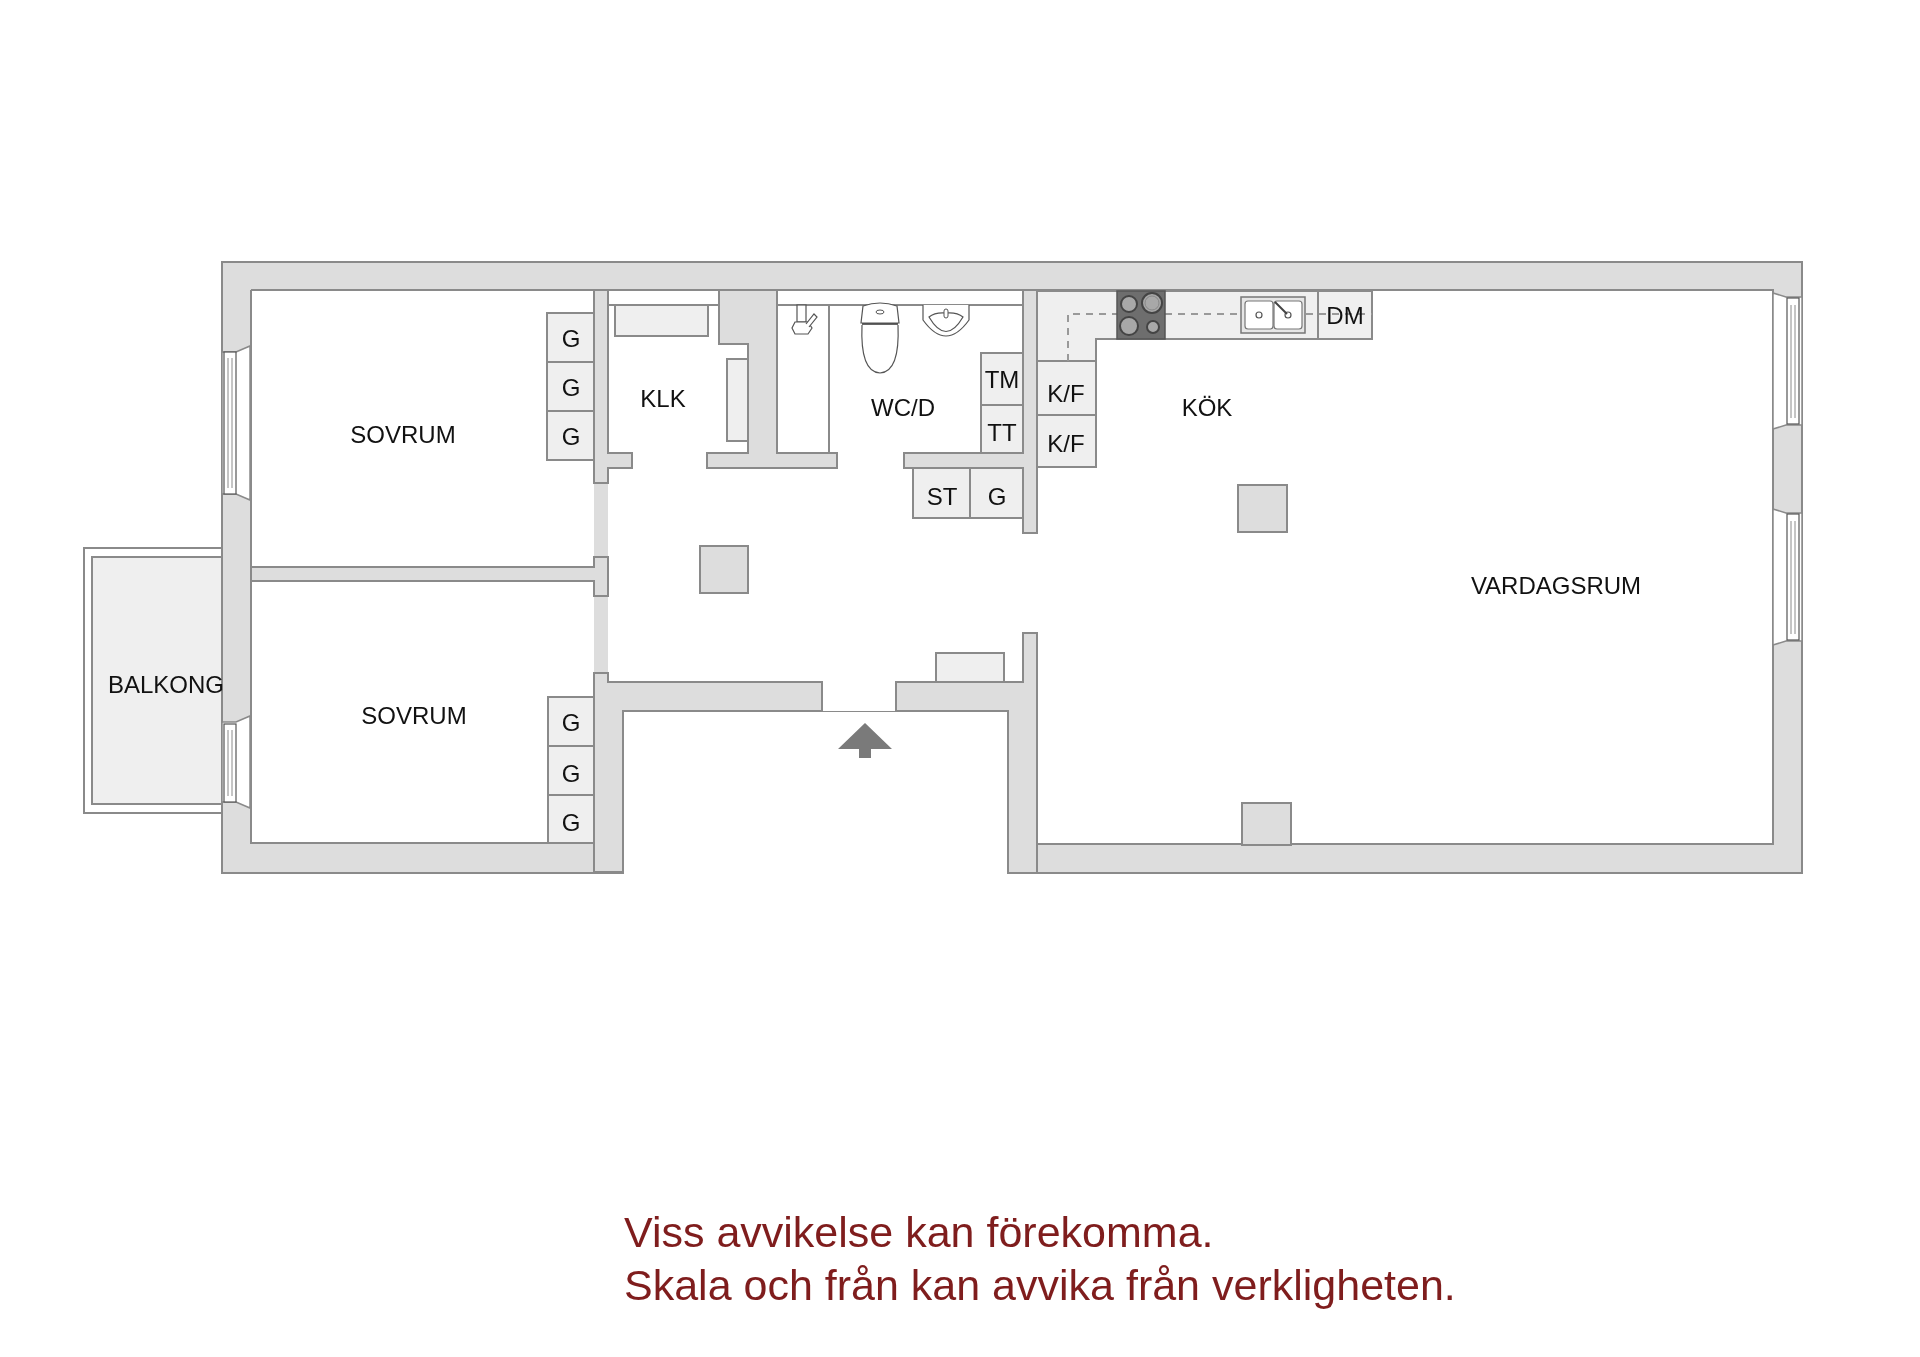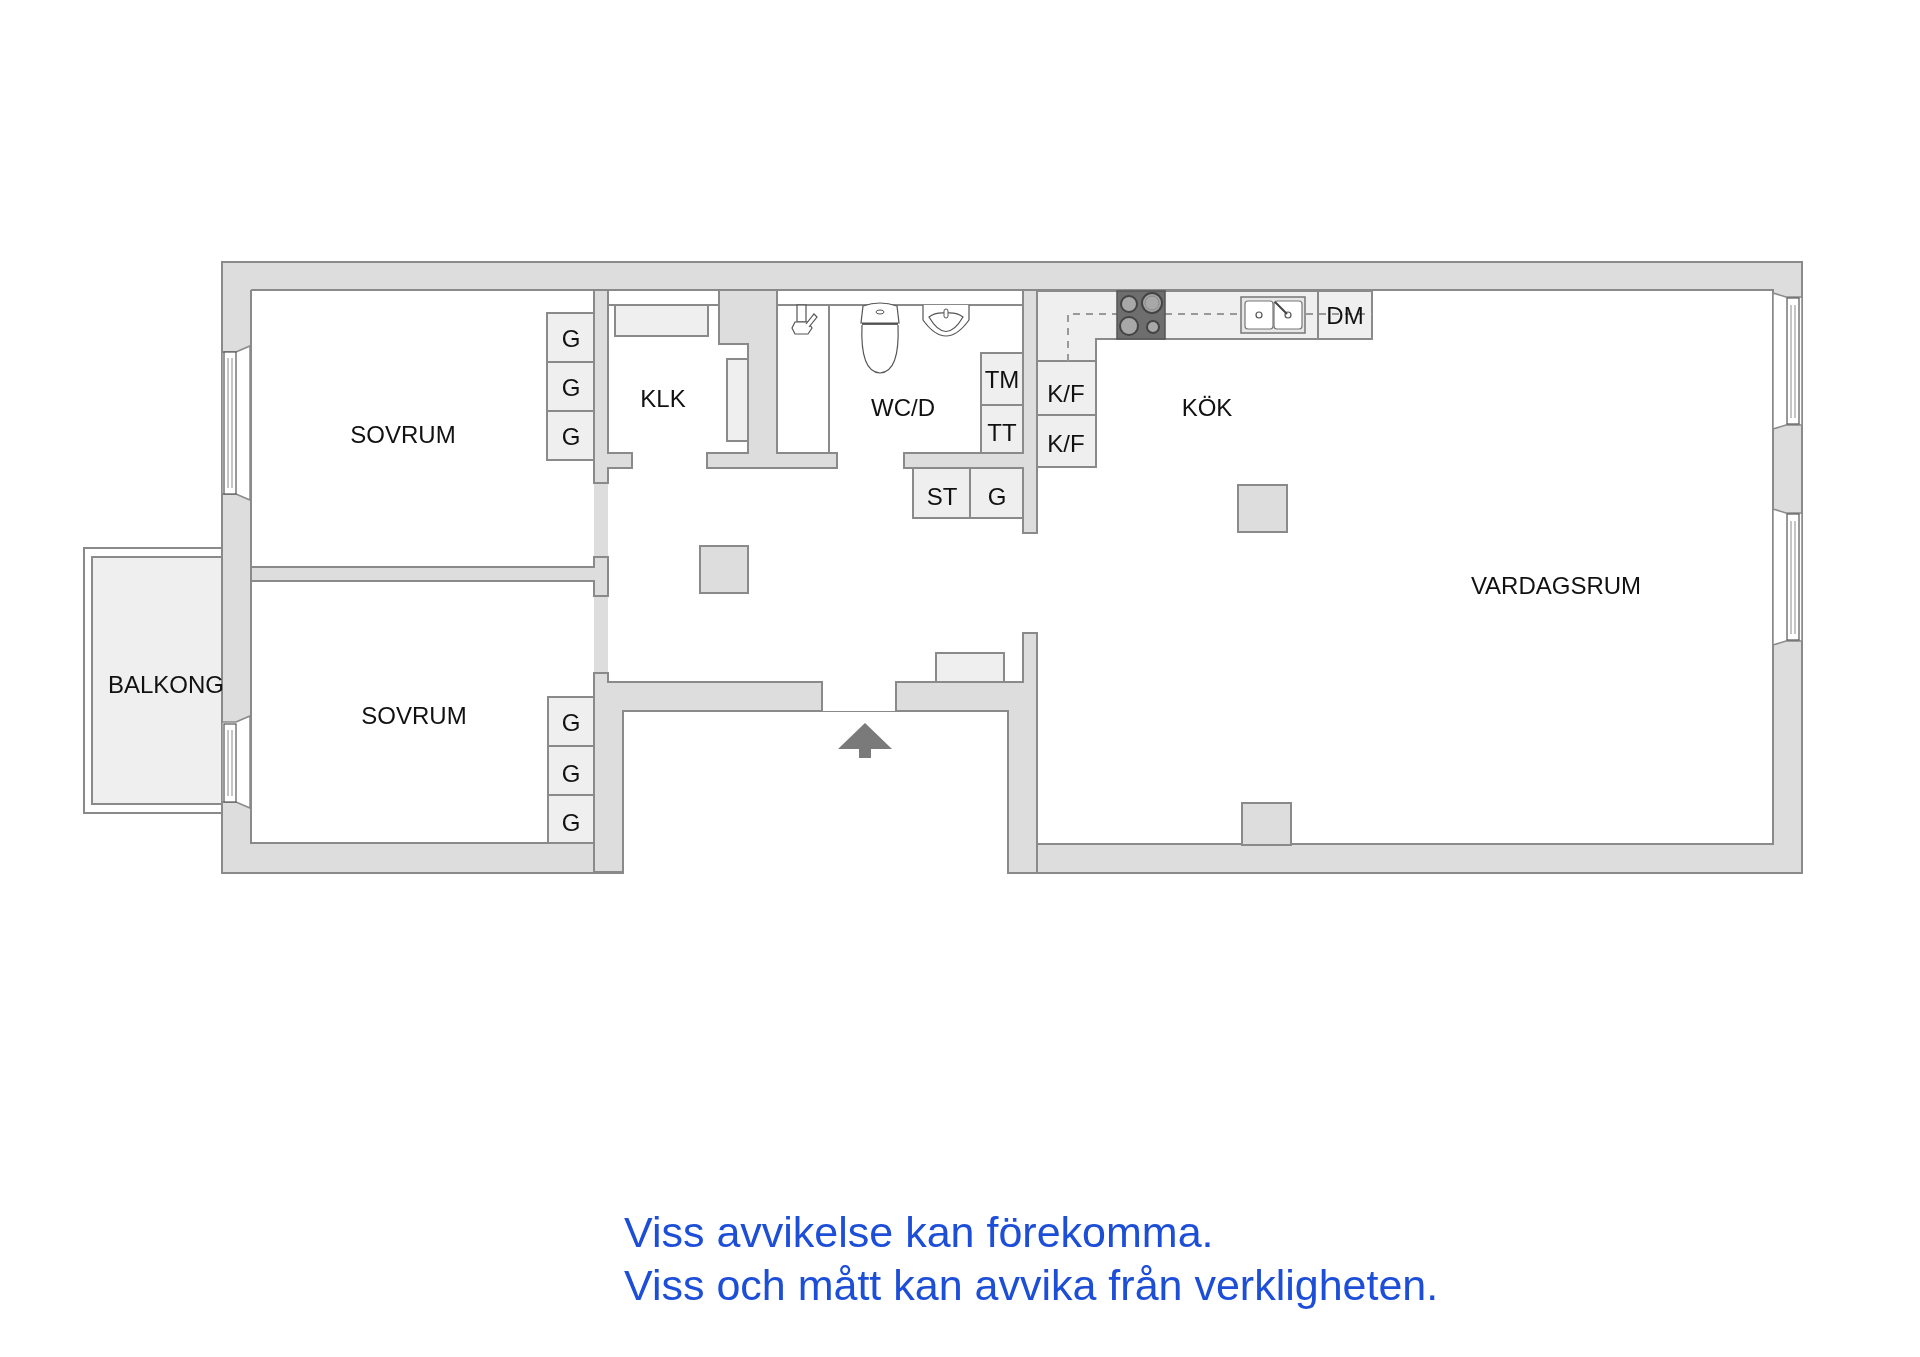--- a/index.html
+++ b/index.html
@@ -6,21 +6,21 @@
   body { width: 1920px; height: 1357px; position: relative; overflow: hidden; font-family: "Liberation Sans", sans-serif; }
   svg#plan { position: absolute; left: 0; top: 0; }
   .wall { fill: #dddddd; stroke: #8a8a8a; stroke-width: 2; }
   .floor { fill: #ffffff; stroke: none; }
   .fixture { fill: #efefef; stroke: #8a8a8a; stroke-width: 2; }
   .line { fill: none; stroke: #8a8a8a; stroke-width: 2; }
   .thin { fill: #ffffff; stroke: #555555; stroke-width: 1.2; }
   .dash { fill: none; stroke: #999999; stroke-width: 2; stroke-dasharray: 7 6; }
   .room-label { font-family: "Liberation Sans", sans-serif; font-size: 24px; fill: #111111; }
   .unit-label { font-family: "Liberation Sans", sans-serif; font-size: 24px; fill: #111111; }
-  .disclaimer { position: absolute; left: 624px; top: 1206px; font-family: "Liberation Sans", sans-serif; font-size: 43px; line-height: 53px; color: #1d4ed8; }
+  .disclaimer { position: absolute; left: 624px; top: 1206px; font-family: "Liberation Sans", sans-serif; font-size: 43px; line-height: 53px; color: #7f1d1d; }
   .disclaimer div { white-space: nowrap; }
 </style>
 </head>
 <body>
 
 <svg id="plan" width="1920" height="1357" viewBox="0 0 1920 1357">
 
   <g>
     <rect x="84" y="548" width="140" height="265" fill="#ffffff" stroke="#8a8a8a" stroke-width="2"></rect>
     <rect x="92" y="557" width="160" height="247" fill="#efefef" stroke="#8a8a8a" stroke-width="2"></rect>
@@ -173,14 +173,14 @@
   <text class="unit-label" x="1002" y="441" text-anchor="middle">TT</text>
   <text class="unit-label" x="942" y="505" text-anchor="middle">ST</text>
   <text class="unit-label" x="997" y="505" text-anchor="middle">G</text>
   <text class="unit-label" x="1066" y="402" text-anchor="middle">K/F</text>
   <text class="unit-label" x="1066" y="452" text-anchor="middle">K/F</text>
   <text class="unit-label" x="1345" y="324" text-anchor="middle">DM</text>
 </svg>
 
 <div class="disclaimer">
   <div>Viss avvikelse kan förekomma.</div>
-  <div>Viss och mått kan avvika från verkligheten.</div>
+  <div>Skala och från kan avvika från verkligheten.</div>
 </div>
 
 </body></html>

